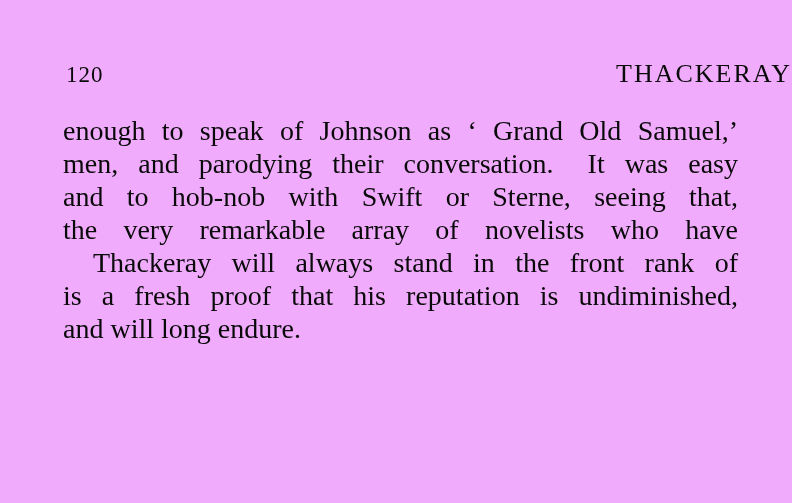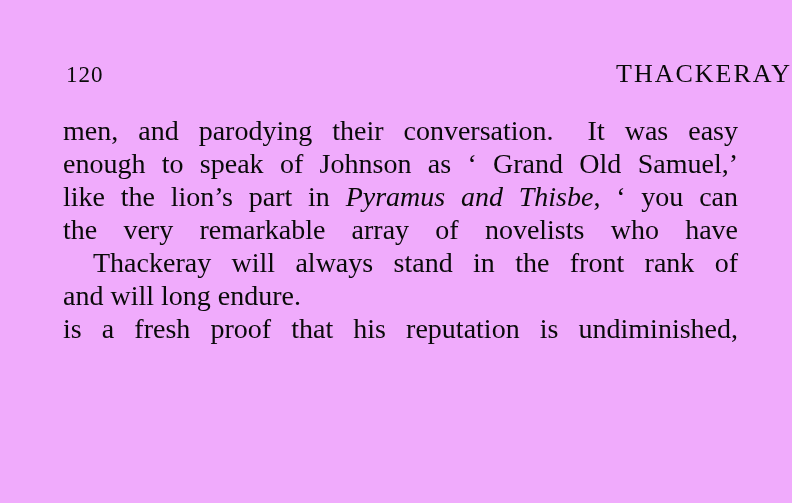--- a/index.html
+++ b/index.html
@@ -65,26 +65,26 @@
 <div class="page">
 
   <div class="page-header">
     <span class="page-number">120</span>
     <span class="running-head">THACKERAY</span>
   </div>
 
   <div class="page-body">
 
     <div>
+      <div class="line just">enough to speak of Johnson as ‘ Grand Old Samuel,’</div>
       <div class="line just">men, and parodying their conversation.  It was easy</div>
-      <div class="line just">enough to speak of Johnson as ‘ Grand Old Samuel,’</div>
-      <div class="line just"><span>like the lion’s part in </span><span class="it">Pyramus and Thisbe</span><span>, ‘ you can</span></div>
+      <div class="line just">and to hob-nob with Swift or Sterne, seeing that,</div>
     </div>
 
     <div>
       <div class="line just">the very remarkable array of novelists who have</div>
       <div class="line just indent">Thackeray will always stand in the front rank of</div>
+      <div class="line just">is a fresh proof that his reputation is undiminished,</div>
       <div class="line">and will long endure.</div>
-      <div class="line just">is a fresh proof that his reputation is undiminished,</div>
     </div>
 
   </div>
 </div>
 
 </body></html>

